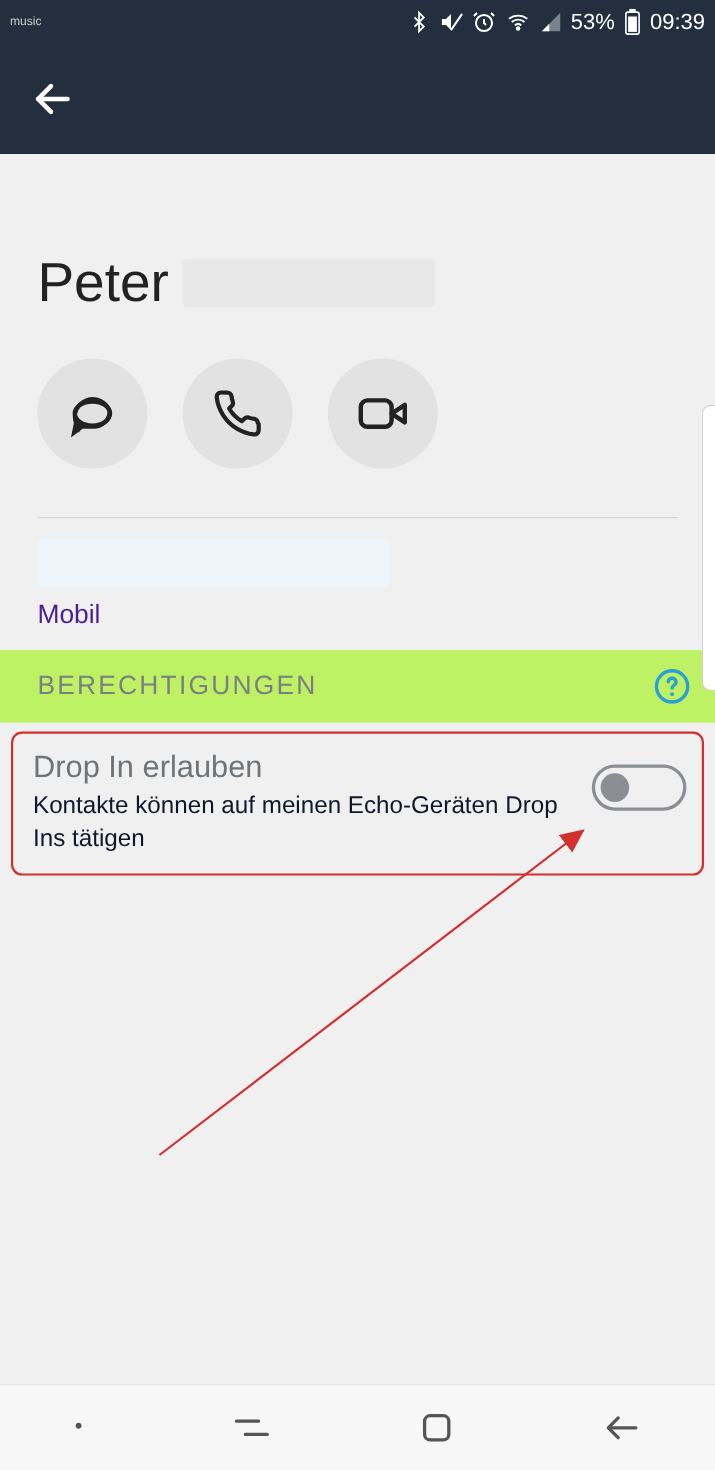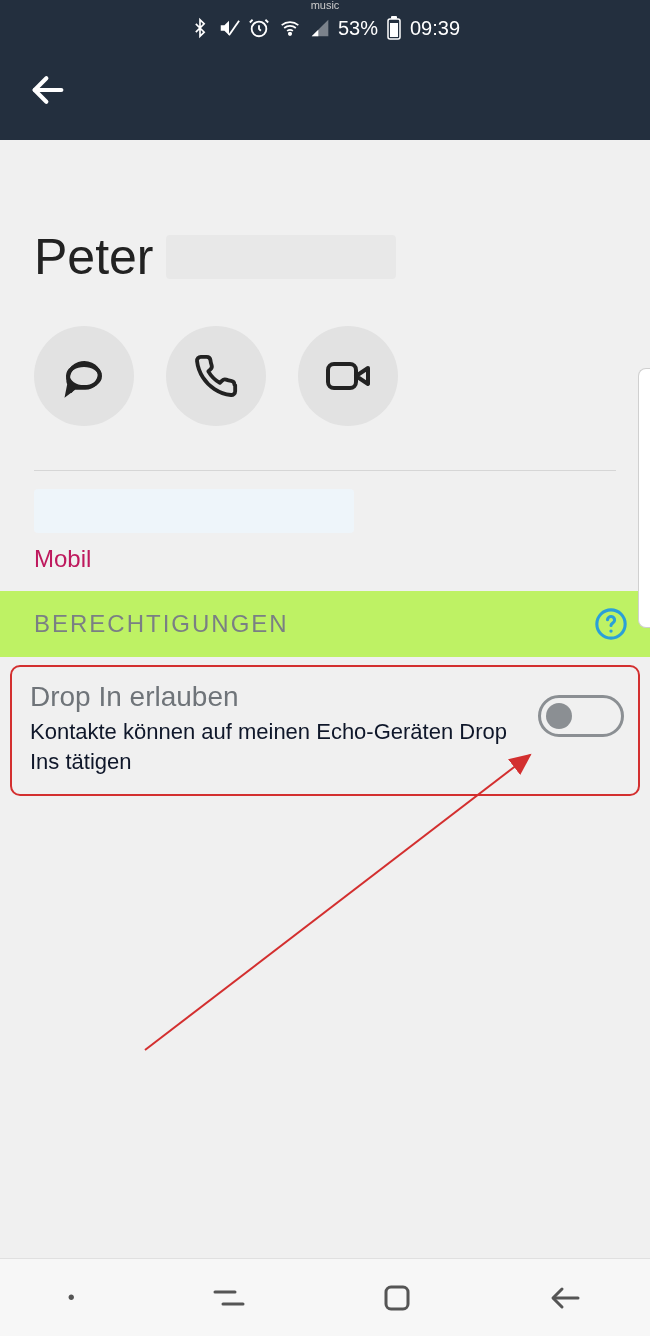--- a/index.html
+++ b/index.html
@@ -3,21 +3,21 @@
 <meta charset="utf-8">
 <style>
   * { box-sizing: border-box; margin: 0; padding: 0; }
   html, body { width: 650px; height: 1336px; font-family: -apple-system, Helvetica, Arial, sans-serif; background: #f0f0f0; overflow: hidden; }
   .screen { width: 650px; height: 1336px; background: #f0f0f0; position: relative; }
 
   
   .status-bar {
     height: 40px; background: #232f3e; color: #fff;
     display: flex; align-items: center; justify-content: space-between;
-    padding: 0 9px; font-size: 20px; flex-direction: column;
+    padding: 0 9px; font-size: 20px;
   }
   .status-left { display: flex; align-items: center; gap: 6px; }
   .status-right { display: flex; align-items: center; gap: 8px; }
   .music-label { font-size: 11px; color: #ccc; line-height: 1; }
 
   
   .app-header {
     height: 100px; background: #232f3e; display: flex; align-items: center;
     padding-left: 28px;
   }
@@ -42,21 +42,21 @@
     display: flex; align-items: center; justify-content: center;
     color:#333;
   }
 
   .divider { height: 1px; background: #d6d6d6; margin: 0 34px; }
 
   .phone-block { padding: 18px 34px 18px 34px; }
   .redact-phone {
     width: 320px; height: 44px; background: #eef5fa; border-radius: 4px;
   }
-  .phone-type { font-size: 24px; color: #be185d; margin-top: 12px; }
+  .phone-type { font-size: 24px; color: #4c1d95; margin-top: 12px; }
 
   .section-header {
     display: flex; align-items: center; justify-content: space-between;
     padding: 16px 22px 16px 34px; background: #bef264;
     font-size: 24px; letter-spacing: 2px; color: #7a7f84;
   }
   .help-icon { color:#2aa0d8; }
 
   .perm-row {
     margin: 8px 10px 0 10px;

